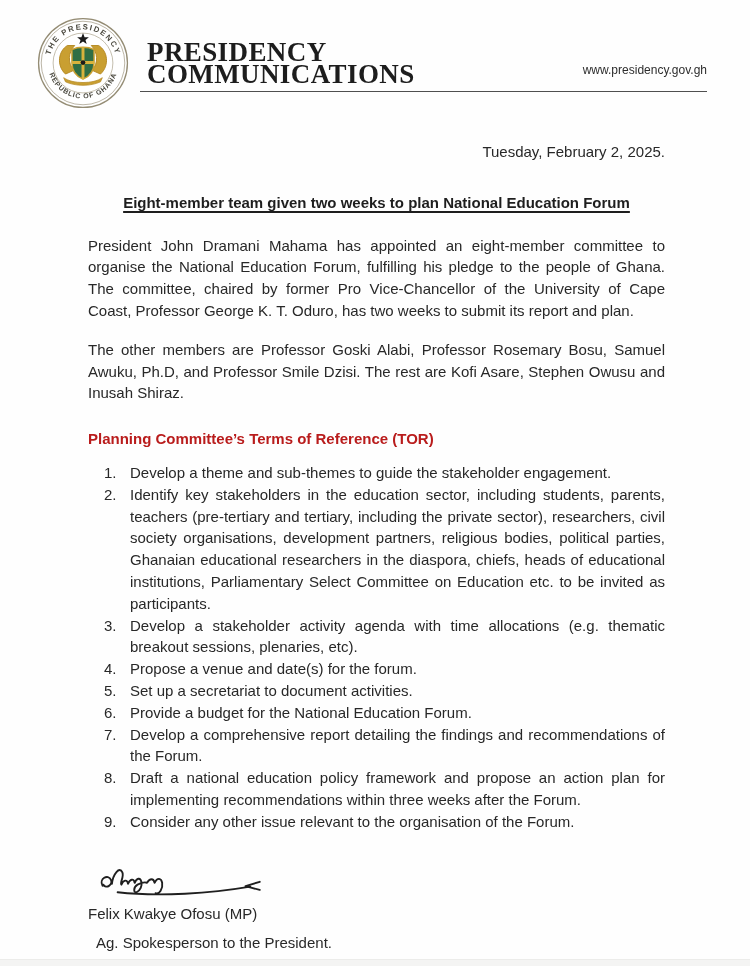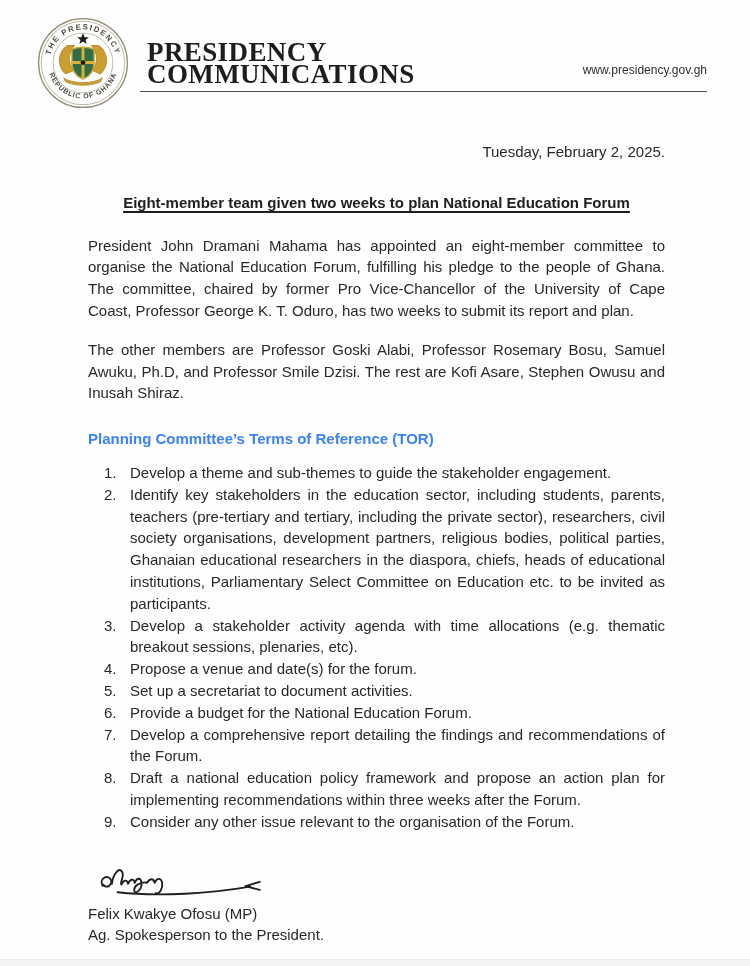--- a/index.html
+++ b/index.html
@@ -39,36 +39,36 @@
   .date-line { text-align:right; margin:15px 0 0 0; }
   .headline {
     text-align:center; font-weight:700; color:#1e1e1e;
     margin:29px 0 0 0;
     text-decoration:underline;
     text-underline-offset:3px;
     text-decoration-thickness:1.5px;
   }
   .para { text-align:justify; margin:21px 0 0 0; }
   .para + .para { margin-top:17px; }
-  .tor-heading { font-weight:700; color:#3b82f6; margin:24px 0 0 0; }
+  .tor-heading { font-weight:700; color:#b91c1c; margin:24px 0 0 0; }
   ol.tor-list {
     list-style:none; counter-reset:tor;
     margin:12px 0 0 0; padding:0 0 0 42px;
   }
   ol.tor-list li {
     counter-increment:tor; position:relative; text-align:justify;
   }
   ol.tor-list li::before {
     content:counter(tor) ".";
     position:absolute; left:-26px; text-align:left;
   }
   .signature-block { margin:24px 0 0 0; }
   .signature-svg { display:block; margin-left:5px; }
   .signatory-name { margin:2px 0 0 0; }
-  .signatory-title { margin:0; }
+  .signatory-title { margin:8px; }
   .page-number { text-align:center; margin:14px 0 0 0; }
 
   .page-bottom-edge {
     position:absolute; left:0; right:0; bottom:0; height:6px;
     background:#f4f4f3; border-top:1px solid #ececea;
   }
 </style>
 </head>
 <body>
 

